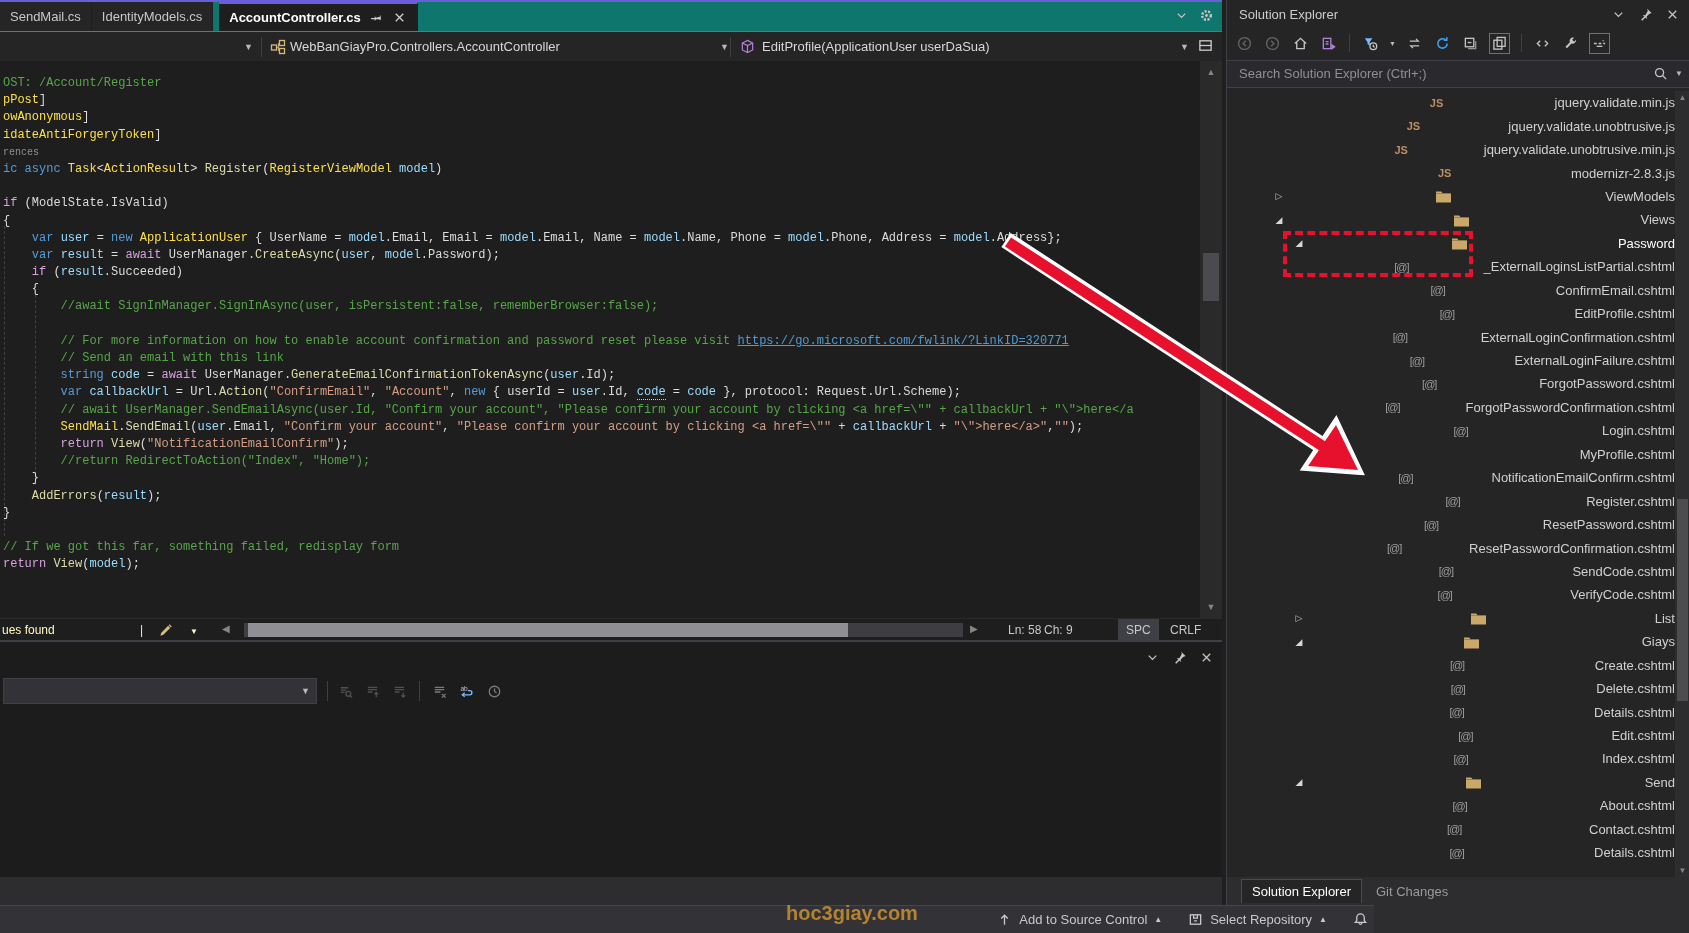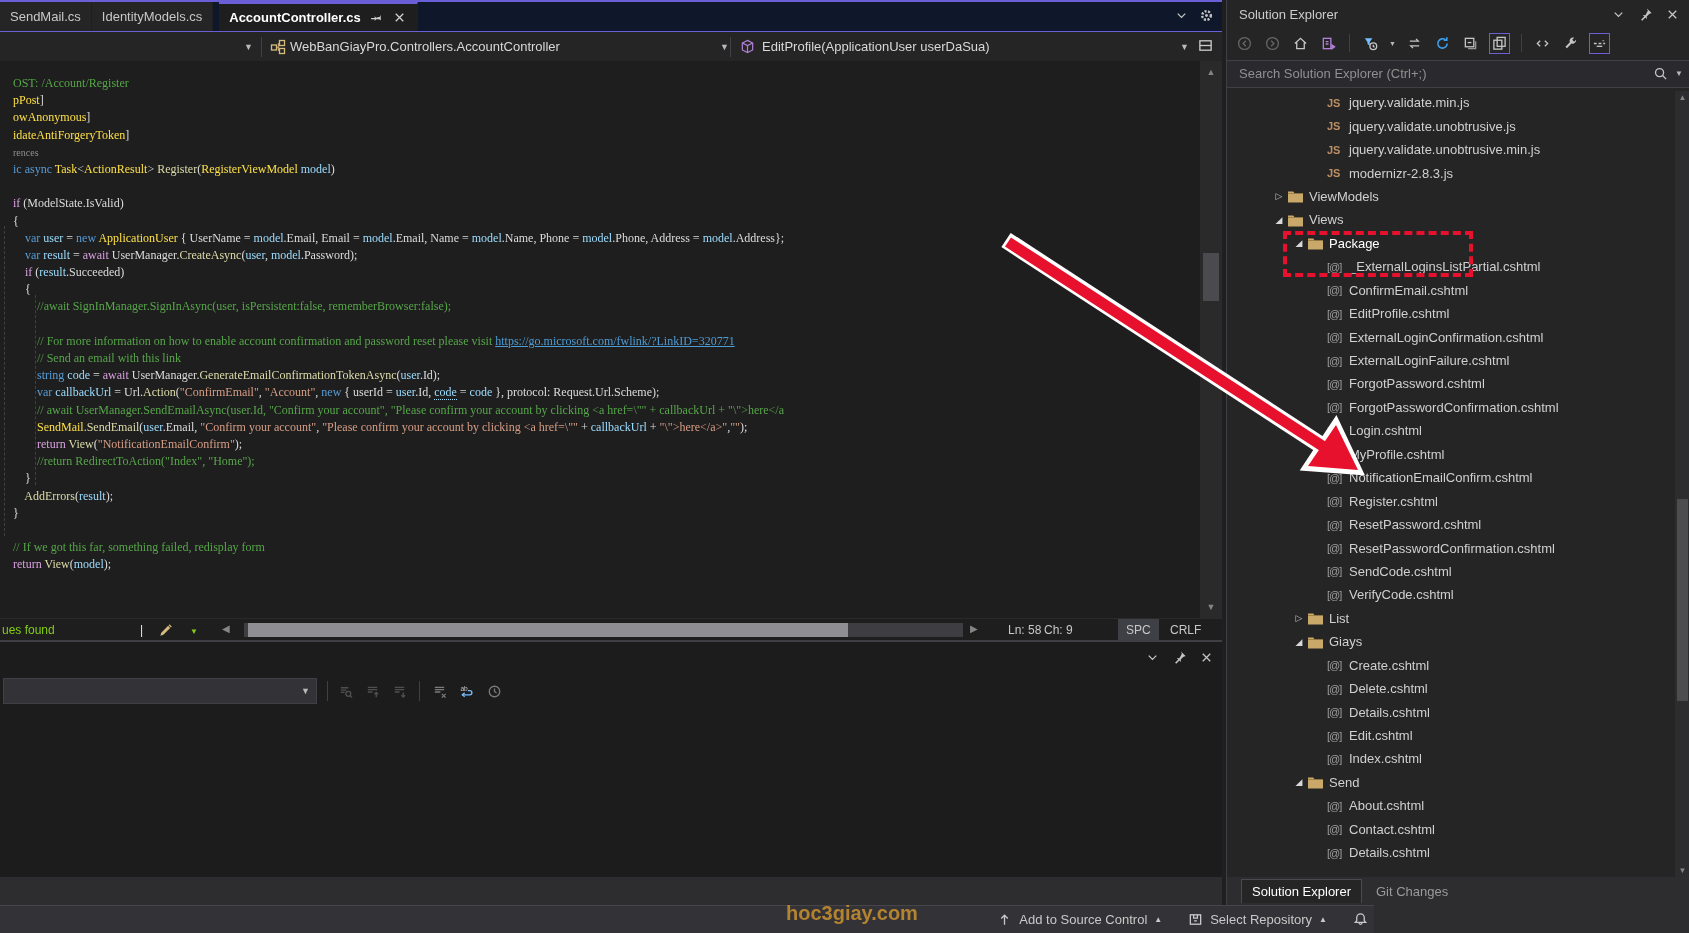--- a/index.html
+++ b/index.html
@@ -1,52 +1,52 @@
 <!DOCTYPE html>
 <html><head>
 <meta charset="utf-8">
 <style>
   html,body{margin:0;padding:0;background:#1e1e1e;}
   #app{position:relative;width:1689px;height:933px;overflow:hidden;background:#2d2d30;
        font-family:"Liberation Sans",sans-serif;color:#cccccc;font-size:13px;}
   .abs{position:absolute;}
   
   #topline{left:0;top:0;width:1222px;height:2px;background:#6a5fd6;}
-  #tabstrip{left:0;top:2px;width:1222px;height:29px;background:#0f172a;display:flex;align-items:stretch;}
+  #tabstrip{left:0;top:2px;width:1222px;height:29px;background:#0f766e;display:flex;align-items:stretch;}
   .doc-tab{display:flex;align-items:center;padding:0 10px;background:#252526;color:#c8c8c8;
            border-right:1px solid #1f1f1f;cursor:default;}
   .doc-tab.active{background:#1e1e1e;color:#ffffff;font-weight:bold;border-top:2px solid #6a5fd6;
                   margin-left:6px;padding-top:0;}
   .doc-tab .ticon{margin-left:8px;color:#d0d0d0;display:flex;align-items:center;}
   #tabline{left:0;top:31px;width:1222px;height:1px;background:#6a5fd6;}
   #wellicons{right:475px;top:8px;display:flex;gap:10px;color:#c5c5c5;}
   
   #breadcrumb{left:0;top:32px;width:1222px;height:29px;background:#252526;border-bottom:1px solid #1b1b1c;
               display:flex;align-items:center;}
   .bc-sep{width:1px;height:20px;background:#3f3f46;}
   .bc-chev{color:#b9b9b9;font-size:9px;padding:0 8px;}
   .bc-label{color:#d8d8d8;white-space:nowrap;}
   
   #codearea{left:0;top:61px;width:1222px;height:557px;background:#1e1e1e;overflow:hidden;}
-  #code{position:absolute;left:13px;top:14px;font-family:Liberation Serif, serif;
+  #code{position:absolute;left:3px;top:14px;font-family:Liberation Mono, monospace;
         font-size:12px;line-height:17.2px;white-space:pre;}
   .code-line{height:17.2px;}
   .tk-cm{color:#57a64a}.tk-kw{color:#569cd6}.tk-ctl{color:#d8a0df}.tk-ty{color:#fde047}
   .tk-m{color:#dcdcaa}.tk-s{color:#d69d85}.tk-id{color:#9cdcfe}.tk-pl{color:#dcdcdc}
   .tk-lnk{color:#4e9cd6;text-decoration:underline}
   .tk-cl{color:#8f8f8f;font-size:10px}
   .tk-idu{color:#9cdcfe;border-bottom:1px dotted #9cdcfe}
   .iguide{position:absolute;width:0;border-left:1px dashed #404040;}
   
   #vscroll{left:1200px;top:61px;width:22px;height:557px;background:#2a2a2b;}
   .scr-arrow{position:absolute;left:0;width:22px;text-align:center;color:#858585;font-size:9px;}
   #vthumb{position:absolute;left:3px;top:192px;width:16px;height:48px;background:#4a4a4f;}
   
   #edstatus{left:0;top:618px;width:1222px;height:22px;background:#1e1e1e;border-top:1px solid #2a2a2b;}
-  #edstatus .txt{position:absolute;top:4px;color:#84cc16;font-size:12px;}
+  #edstatus .txt{position:absolute;top:4px;color:#fef9c3;font-size:12px;}
   #htrack{position:absolute;left:244px;top:4px;width:719px;height:14px;background:#3e3e42;}
   #hthumb{position:absolute;left:4px;top:0;width:600px;height:14px;background:#8e8e93;}
   .seg{position:absolute;top:0;height:22px;line-height:22px;font-size:12px;color:#c8c8c8;padding:0 8px;}
   
   #outsplit{left:0;top:640px;width:1222px;height:2px;background:#3f3f46;}
   #output{left:0;top:642px;width:1222px;height:235px;background:#1c1c1d;}
   #outhead{position:absolute;right:8px;top:8px;display:flex;gap:12px;color:#c5c5c5;}
   #outtoolbar{position:absolute;left:3px;top:36px;display:flex;align-items:center;gap:10px;}
   #outdrop{width:312px;height:24px;background:#333337;border:1px solid #3f3f46;position:relative;}
   #outdrop .dchev{position:absolute;right:6px;top:7px;color:#b9b9b9;font-size:9px;}
@@ -66,21 +66,21 @@
   .seicon{display:flex;align-items:center;color:#c5c5c5;padding:2px;}
   .seicon.dim{opacity:.4;}
   .seicon.boxed{border:1px solid #6a5fd6;}
   .se-sep{width:1px;height:18px;background:#3f3f46;margin:0 2px;}
   #se-search{position:absolute;left:0;top:60px;width:463px;height:26px;background:#2a2a2e;
              border-top:1px solid #3f3f46;border-bottom:1px solid #3f3f46;}
   #se-search .ph{position:absolute;left:12px;top:5px;color:#909090;}
   #se-search .mag{position:absolute;right:22px;top:5px;color:#c5c5c5;}
   #se-search .mchev{position:absolute;right:7px;top:8px;color:#b9b9b9;font-size:8px;}
   #tree{position:absolute;left:0;top:91px;width:448px;height:786px;overflow:hidden;}
-  .trow{height:23.45px;display:flex;align-items:center;white-space:nowrap;color:#d0d0d0;}
+  .trow{height:23.45px;display:flex;align-items:center;white-space:nowrap;color:#d0d0d0;justify-content:space-between;}
   .trow .arr{width:16px;font-size:9px;color:#c0c0c0;text-align:center;flex:none;}
   .trow .arr.exp{color:#d8d8d8;}
   .trow .ticn{width:22px;flex:none;display:flex;align-items:center;}
   .js-badge{font-weight:bold;font-size:11px;color:#bc8e62;font-family:"Liberation Sans",sans-serif;}
   .razor-badge{font-size:11px;color:#9e9e9e;letter-spacing:-1px;}
   
   #se-scroll{position:absolute;right:0;top:91px;width:15px;height:786px;background:#2d2d30;}
   #se-thumb{position:absolute;left:2px;top:408px;width:11px;height:202px;background:#4d4d50;}
   
   #se-tabs{position:absolute;left:0;top:877px;width:463px;height:28px;display:flex;align-items:center;gap:14px;padding-left:14px;background:#2d2d30;}
@@ -432,21 +432,21 @@
           <span>Views</span>
         </div>
         <div class="trow" style="padding-left: 64px;">
           <span class="arr exp">◢</span>
           <span class="ticn">
             <svg class="gl" width="17" height="14" viewBox="0 0 17 14">
               <path d="M1 2.5h5.2L7.8 4.5H16v9H1z" fill="#c9a86a"></path>
               <path d="M1 4.5h15" stroke="#96793d" stroke-width=".8"></path>
             </svg>
           </span>
-          <span style="color: rgb(255, 255, 255);">Package</span>
+          <span style="color: rgb(255, 255, 255);">Password</span>
         </div>
         <div class="trow" style="padding-left: 84px;">
           <span class="arr"></span>
           <span class="ticn">
             <span class="razor-badge">[@]</span>
           </span>
           <span>_ExternalLoginsListPartial.cshtml</span>
         </div>
         <div class="trow" style="padding-left: 84px;">
           <span class="arr"></span>

